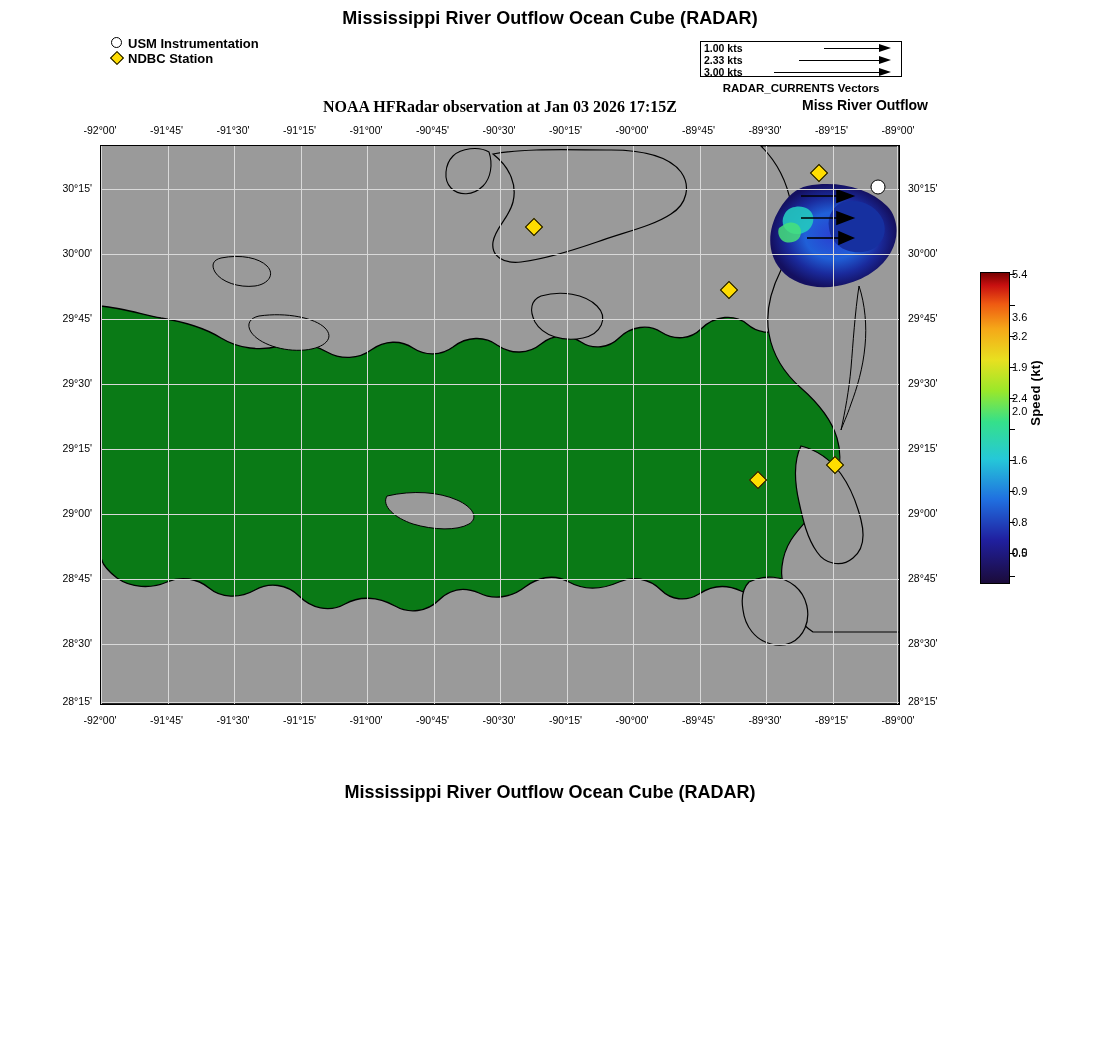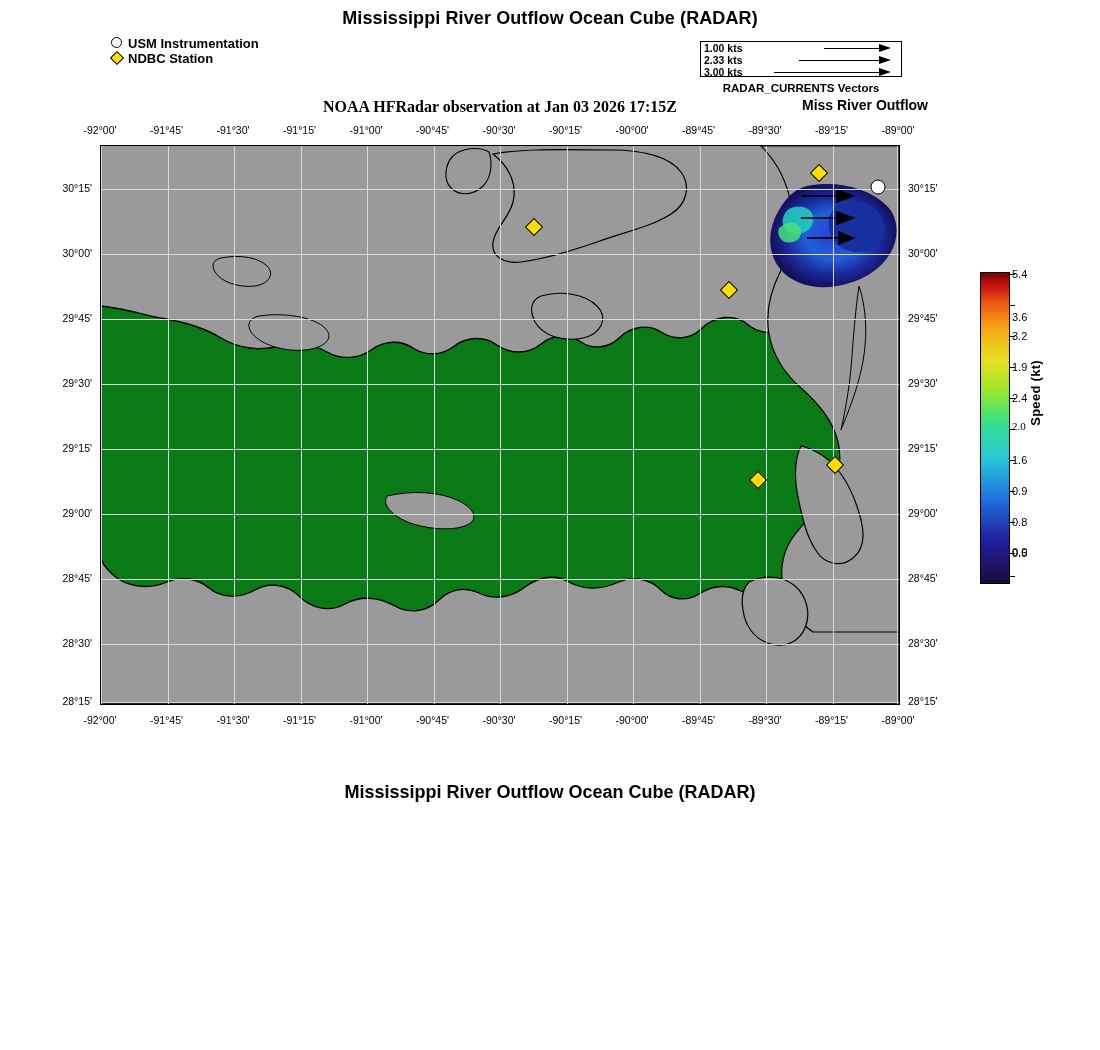--- a/index.html
+++ b/index.html
@@ -471,21 +471,21 @@
 <div class="abs cb-tick" style="top:274px;">5.4</div>
 <div class="abs cb-tick-mark" style="top:305px;"></div>
 <div class="abs cb-tick" style="top:297px;margin-top:20px;">3.6</div>
 <div class="abs cb-tick-mark" style="top:336px;"></div>
 <div class="abs cb-tick" style="top:336px;">3.2</div>
 <div class="abs cb-tick-mark" style="top:367px;"></div>
 <div class="abs cb-tick" style="top:367px;">1.9</div>
 <div class="abs cb-tick-mark" style="top:398px;"></div>
 <div class="abs cb-tick" style="top:398px;">2.4</div>
 <div class="abs cb-tick-mark" style="top:429px;"></div>
-<div class="abs cb-tick" style="top:426px;font-family:Liberation Serif, serif;">2.0</div>
+<div class="abs cb-tick" style="top:411px;">2.0</div>
 <div class="abs cb-tick-mark" style="top:460px;"></div>
 <div class="abs cb-tick" style="top:460px;">1.6</div>
 <div class="abs cb-tick-mark" style="top:491px;"></div>
 <div class="abs cb-tick" style="top:491px;">0.9</div>
 <div class="abs cb-tick-mark" style="top:522px;"></div>
 <div class="abs cb-tick" style="top:522px;">0.8</div>
 <div class="abs cb-tick-mark" style="top:553px;"></div>
 <div class="abs cb-tick" style="top:553px;">0.5</div>
 <div class="abs cb-tick-mark" style="top:576px;"></div>
 <div class="abs cb-tick" style="top:552px;text-align:center;">0.0</div>

